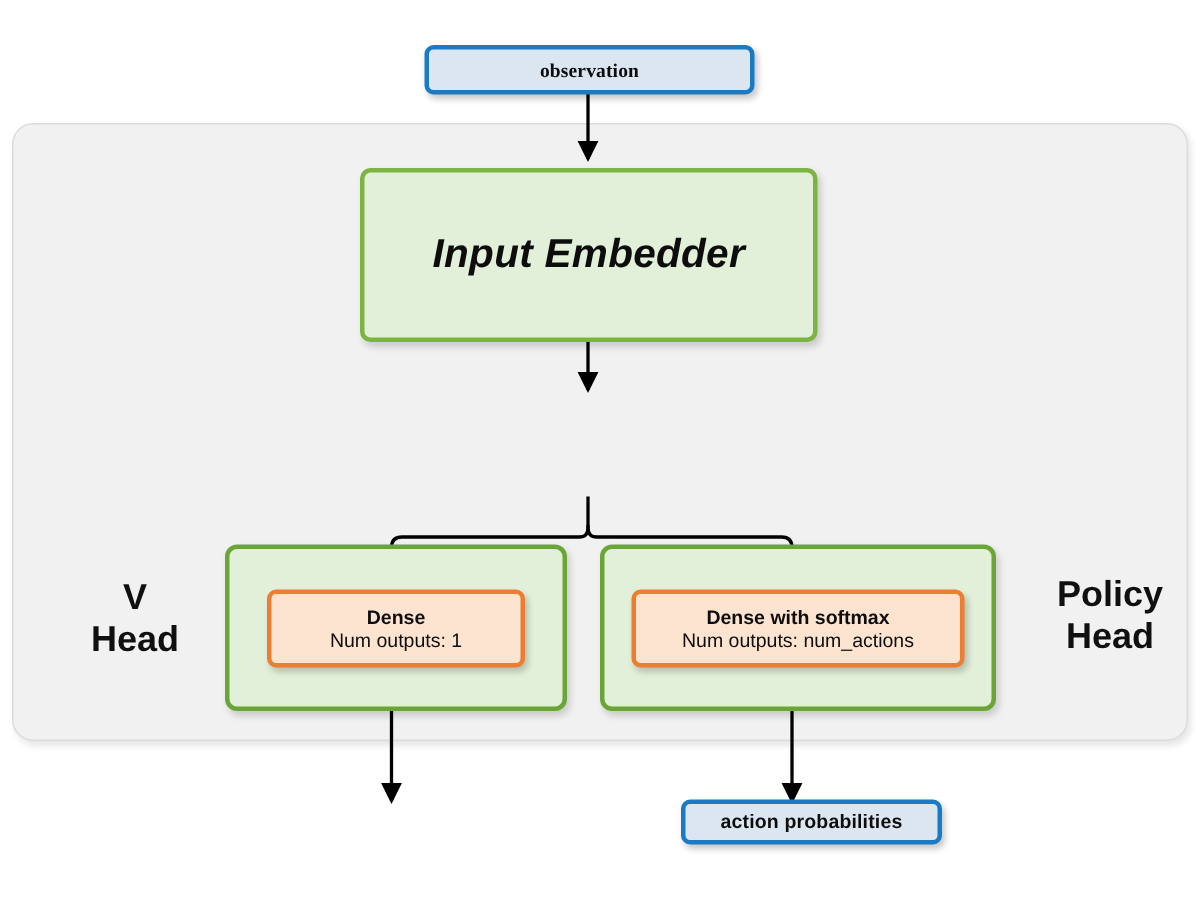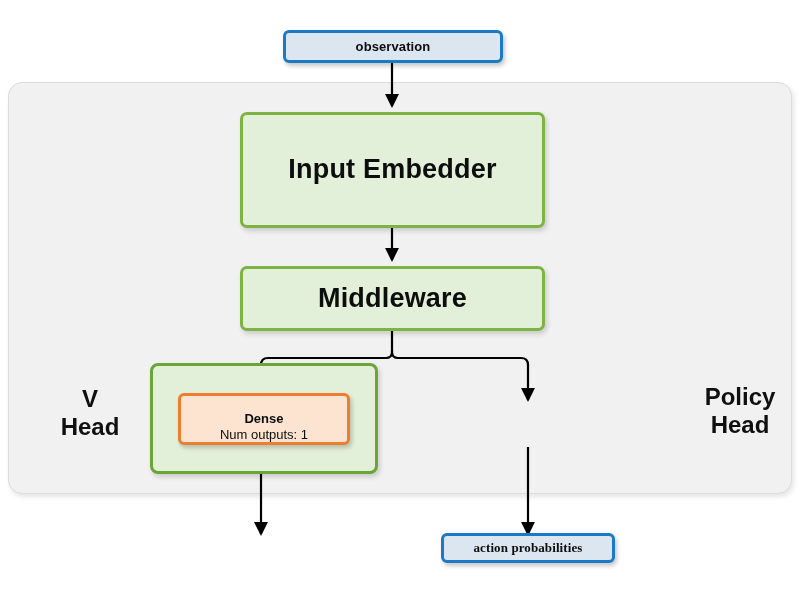--- a/index.html
+++ b/index.html
@@ -53,20 +53,21 @@
     letter-spacing: .1px;
     box-shadow: 2px 3px 4px rgba(0,0,0,0.22);
   }
 
   
   .green-block {
     background: #e2efd9;
     border: 3px solid #7cb342;
     border-radius: 7px;
     box-shadow: 2px 3px 5px rgba(0,0,0,0.16);
+    font-style: italic;
   }
   .green-block .title {
     font-size: 27px;
     font-weight: bold;
     letter-spacing: .2px;
   }
 
   
   .head-group {
     background: #e2efd9;
@@ -74,21 +75,20 @@
     border-radius: 8px;
     box-shadow: 2px 3px 5px rgba(0,0,0,0.16);
   }
 
   
   .layer-box {
     background: #fce4d0;
     border: 3px solid #ed7d31;
     border-radius: 6px;
     box-shadow: 2px 3px 4px rgba(0,0,0,0.20);
-    justify-content: flex-end;
   }
   .layer-box .l1 {
     font-size: 13px;
     font-weight: bold;
   }
   .layer-box .l2 {
     font-size: 13px;
     font-weight: normal;
     margin-top: 0;
   }
@@ -134,44 +134,47 @@
 
     <path d="M 392 350 L 392 352 Q 392 358 386 358 L 268 358 Q 261 358 261 365 L 261 400" stroke="#000000" stroke-width="2.2" fill="none" marker-end="url(#ah)"></path>
 
     <path d="M 392 350 L 392 352 Q 392 358 398 358 L 521 358 Q 528 358 528 365 L 528 400" stroke="#000000" stroke-width="2.2" fill="none" marker-end="url(#ah)"></path>
 
     <path d="M 261 447 L 261 534" stroke="#000000" stroke-width="2.2" fill="none" marker-end="url(#ah)"></path>
 
     <path d="M 528 447 L 528 534" stroke="#000000" stroke-width="2.2" fill="none" marker-end="url(#ah)"></path>
   </svg>
 
-  <div class="node io-box" style="left:283px; top:30px; width:220px; height:33px;">
+  <div class="node io-box" style="left:283px; top:30px; width:220px; height:33px;font-family:Liberation Serif, serif;">
     <span>observation</span>
   </div>
 
   <div class="node green-block" style="left:240px; top:112px; width:305px; height:116px;">
     <span class="title">Input Embedder</span>
   </div>
 
-  <div class="node green-block" style="left:240px; top:266px; width:305px; height:65px;">
-    <span class="title">Middleware</span>
-  </div>
 
   <div class="head-group" style="position:absolute; left:150px; top:363px; width:222px; height:105px;">
     <div class="node layer-box" style="left:25px; top:27px; width:172px; height:52px;">
       <span class="l1">Dense</span>
       <span class="l2">Num outputs: 1</span>
     </div>
   </div>
 
+  <div class="head-group" style="position:absolute; left:400px; top:363px; width:258px; height:105px;">
+    <div class="node layer-box" style="left:18px; top:27px; width:222px; height:52px;">
+      <span class="l1">Dense with softmax</span>
+      <span class="l2">Num outputs: num_actions</span>
+    </div>
+  </div>
 
   <div class="side-label" style="left:36px; top:385px; width:108px;">V
 Head</div>
 
   <div class="side-label" style="left:680px; top:383px; width:120px;">Policy
 Head</div>
 
 
-  <div class="node io-box" style="left:441px; top:533px; width:174px; height:30px;font-family:Liberation Serif, serif;">
+  <div class="node io-box" style="left:454px; top:533px; width:174px; height:30px;">
     <span>action probabilities</span>
   </div>
 
 </div>
 
 </body></html>

